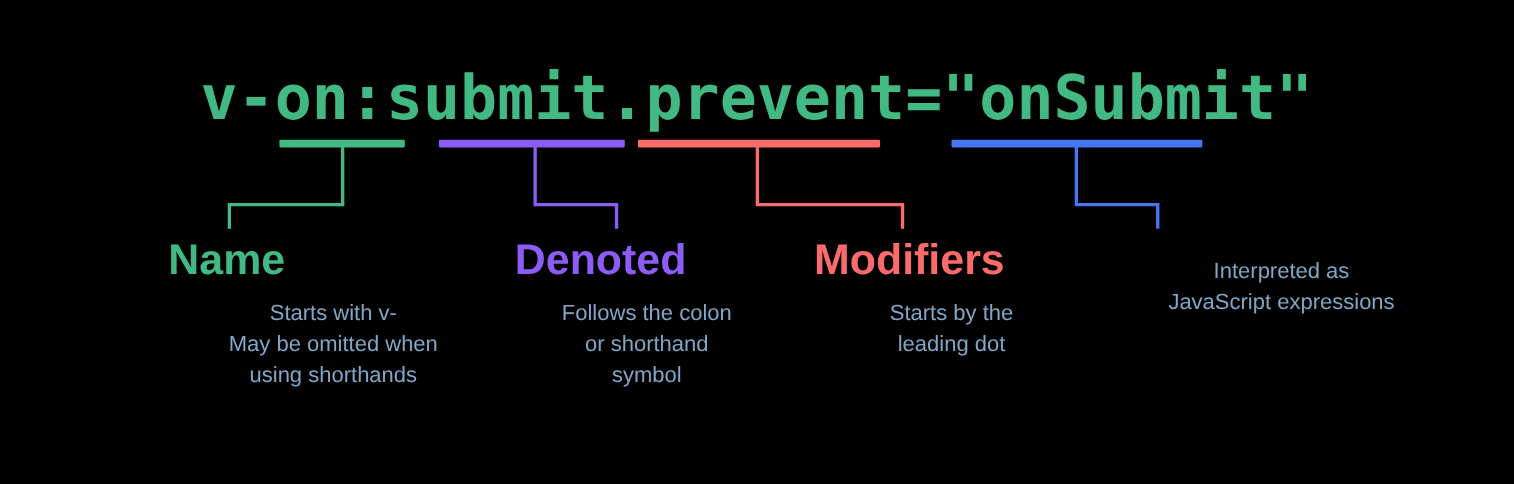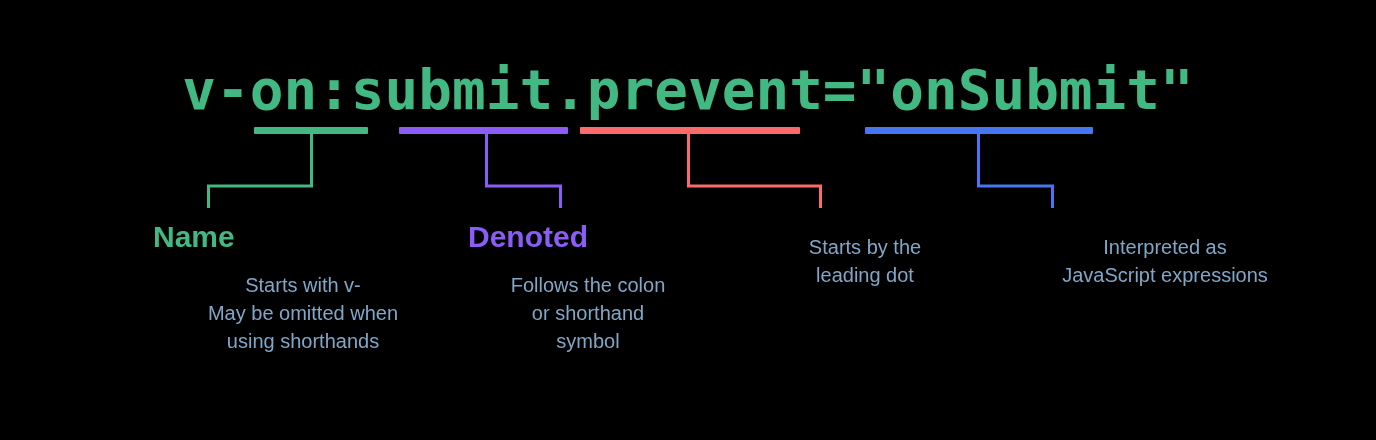--- a/index.html
+++ b/index.html
@@ -57,21 +57,21 @@
   }
 
   
   .part {
     position: absolute;
     top: 218px;
   }
 
   .part-title {
     font-family: "Liberation Sans", sans-serif;
-    font-size: 30px;
+    font-size: 39px;
     font-weight: 700;
     line-height: 38px;
     white-space: nowrap;
   }
 
   .part-desc {
     margin-top: 15px;
     font-family: "Liberation Sans", sans-serif;
     font-size: 20px;
     font-weight: 400;
@@ -112,20 +112,21 @@
   </div>
 
   <div class="part" style="left:468px; width:240px;">
     <div class="part-title" style="color:#8b5cf6;">Denoted</div>
     <div class="part-desc">Follows the colon
 or shorthand
 symbol</div>
   </div>
 
   <div class="part" style="left:740px; width:250px;">
+    <div class="part-title" style="color:#fc6b6b;">Modifiers</div>
     <div class="part-desc">Starts by the
 leading dot</div>
   </div>
 
   <div class="part" style="left:1005px; width:320px;">
     <div class="part-desc">Interpreted as
 JavaScript expressions</div>
   </div>
 
 </div>

